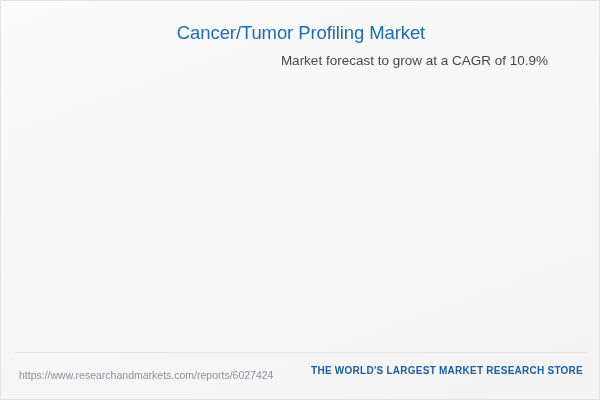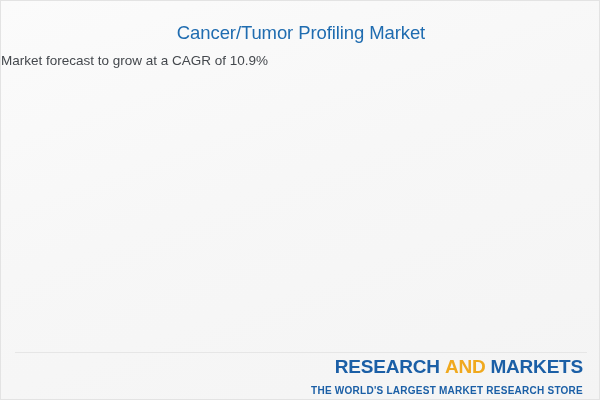--- a/index.html
+++ b/index.html
@@ -31,21 +31,21 @@
     font-size: 18.5px;
     font-weight: normal;
     color: #1f6cb0;
     letter-spacing: -0.1px;
   }
   .chart-subtitle {
     position: absolute;
     left: 0;
     top: 52px;
     width: 547px;
-    text-align: left;
+    text-align: right;
     font-size: 13.5px;
     color: #44484d;
   }
 
   
   .plot {
     position: absolute;
     left: 0;
     top: 0;
     width: 600px;
@@ -133,19 +133,19 @@
       
       
 
       
     </div>
 
   </div>
 
   <div class="footer-rule"></div>
 
+  <div class="source-url">https://www.researchandmarkets.com/reports/6027424</div>
 
   <div class="logo">
-    <div class="logo-main"><span>RESEARCH</span><span class="logo-and" style="margin: 0px 5px;">AND</span><span>MARKETS</span></div>
     <div class="logo-tag">THE WORLD'S LARGEST MARKET RESEARCH STORE</div>
   </div>
 
 </div>
 
 </body></html>

